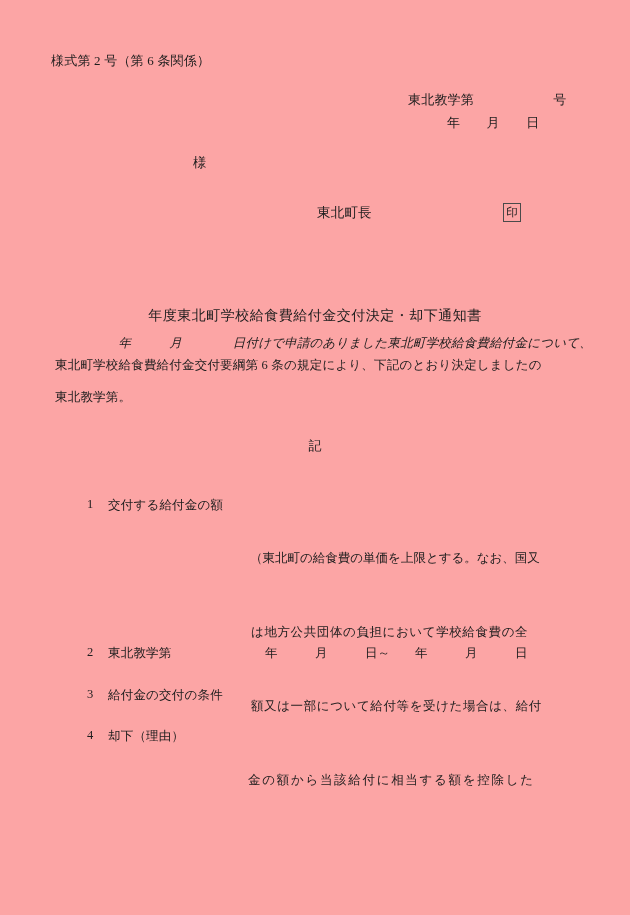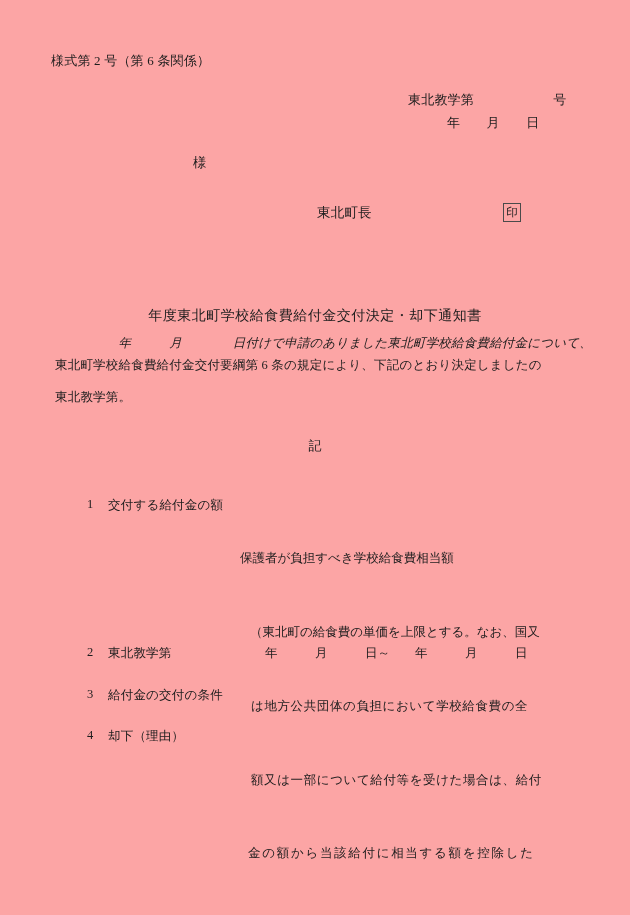--- a/index.html
+++ b/index.html
@@ -103,21 +103,20 @@
 
   <div class="t body-1">　　　　　年　　　月　　　　日付けで申請のありました東北町学校給食費給付金について、</div>
   <div class="t body-2">東北町学校給食費給付金交付要綱第 6 条の規定により、下記のとおり決定しましたの</div>
   <div class="t body-3">東北教学第。</div>
 
   <div class="record-mark">記</div>
 
   <div class="item-no row-1">1</div>
   <div class="item-label row-1">交付する給付金の額</div>
   <div class="item1-desc">
-    <div>保護者が負担すべき学校給食費相当額</div>
     <div class="l-paren">（東北町の給食費の単価を上限とする。なお、国又</div>
     <div class="l-indent">は地方公共団体の負担において学校給食費の全</div>
     <div class="l-indent">額又は一部について給付等を受けた場合は、給付</div>
     <div class="l-just">金の額から当該給付に相当する額を控除した</div>
     
   </div>
 
   <div class="item-no row-2">2</div>
   <div class="item-label row-2">東北教学第</div>
   <div class="item2-value">年　　　月　　　日～　　年　　　月　　　日</div>

